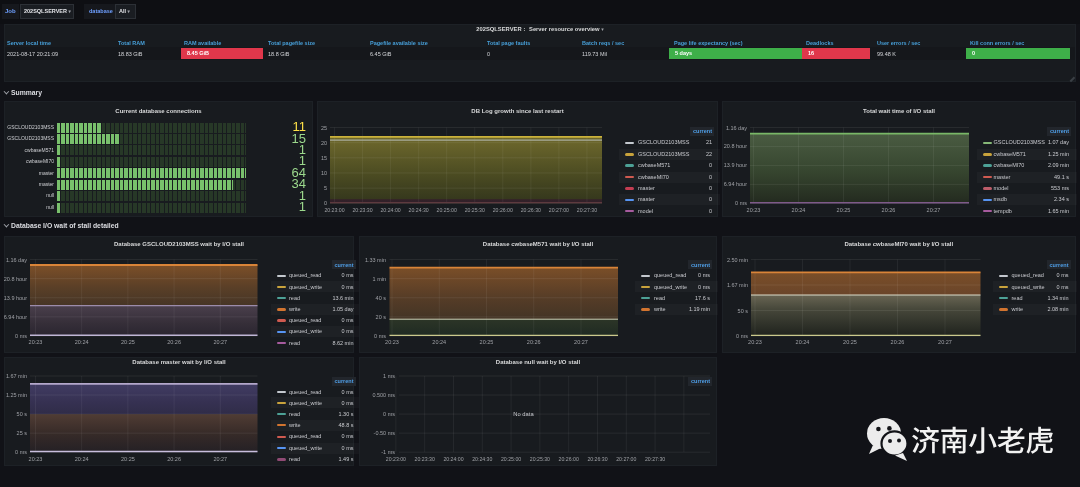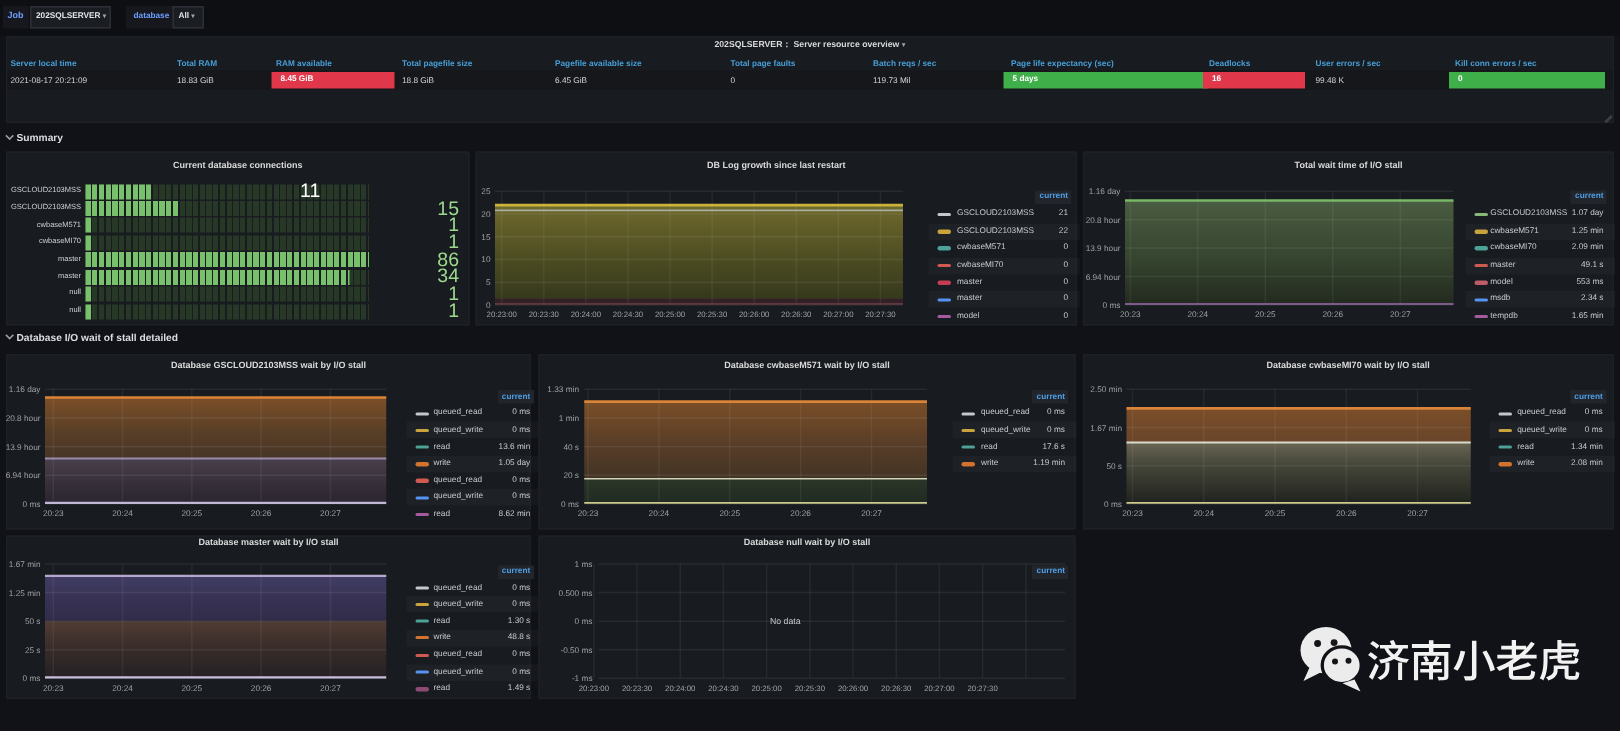--- a/index.html
+++ b/index.html
@@ -52,37 +52,37 @@
 <div class="th" style="left:970px;top:40px">Kill conn errors / sec</div>
 <div class="cell" style="left:966px;top:48px;width:104px;height:10.5px;background:#3eaf49">0</div>
 <div class="abs" style="left:1068px;top:75px;width:6px;height:6px;border-right:2px solid #3a3f45;border-bottom:0;transform:rotate(45deg)"></div>
 <div class="hdr" style="left:3px;top:89px"><span class="ch"></span>Summary</div>
 <div class="hdr" style="left:3px;top:221.5px"><span class="ch"></span>Database I/O wait of stall detailed</div>
 <div class="panel" style="left:4px;top:100.5px;width:309px;height:116px"></div>
 <div class="ptitle" style="left:4px;top:107.5px;width:309px">Current database connections</div>
 <div class="abs" style="left:0;top:123.8px;width:54px;text-align:right;font-size:5px;color:#cfd0d4">GSCLOUD2103MSS</div>
 <div class="abs" style="left:57px;top:122.6px;width:188.5px;height:10px;background:repeating-linear-gradient(90deg,#273827 0px,#273827 3.5px,#181b1f 3.5px,#181b1f 4.48px)"></div>
 <div class="abs" style="left:57px;top:122.6px;width:45.1px;height:10px;background:repeating-linear-gradient(90deg,#79c06c 0px,#79c06c 3.5px,#181b1f 3.5px,#181b1f 4.48px)"></div>
-<div class="abs" style="left:200px;top:122.1px;width:106px;font-size:13px;line-height:10px;color:#ffffff">11</div>
+<div class="abs" style="left:200px;top:122.1px;width:106px;text-align:right;font-size:13px;line-height:10px;color:#fde047">11</div>
 <div class="abs" style="left:0;top:135.2px;width:54px;text-align:right;font-size:5px;color:#cfd0d4">GSCLOUD2103MSS</div>
 <div class="abs" style="left:57px;top:134.0px;width:188.5px;height:10px;background:repeating-linear-gradient(90deg,#273827 0px,#273827 3.5px,#181b1f 3.5px,#181b1f 4.48px)"></div>
 <div class="abs" style="left:57px;top:134.0px;width:61.5px;height:10px;background:repeating-linear-gradient(90deg,#79c06c 0px,#79c06c 3.5px,#181b1f 3.5px,#181b1f 4.48px)"></div>
 <div class="abs" style="left:200px;top:133.5px;width:106px;text-align:right;font-size:13px;line-height:10px;color:#9bd88c">15</div>
 <div class="abs" style="left:0;top:146.6px;width:54px;text-align:right;font-size:5px;color:#cfd0d4">cwbaseM571</div>
 <div class="abs" style="left:57px;top:145.4px;width:188.5px;height:10px;background:repeating-linear-gradient(90deg,#273827 0px,#273827 3.5px,#181b1f 3.5px,#181b1f 4.48px)"></div>
 <div class="abs" style="left:57px;top:145.4px;width:4.1px;height:10px;background:repeating-linear-gradient(90deg,#79c06c 0px,#79c06c 3.5px,#181b1f 3.5px,#181b1f 4.48px)"></div>
 <div class="abs" style="left:200px;top:144.9px;width:106px;text-align:right;font-size:13px;line-height:10px;color:#9bd88c">1</div>
 <div class="abs" style="left:0;top:158.1px;width:54px;text-align:right;font-size:5px;color:#cfd0d4">cwbaseMI70</div>
 <div class="abs" style="left:57px;top:156.9px;width:188.5px;height:10px;background:repeating-linear-gradient(90deg,#273827 0px,#273827 3.5px,#181b1f 3.5px,#181b1f 4.48px)"></div>
 <div class="abs" style="left:57px;top:156.9px;width:4.1px;height:10px;background:repeating-linear-gradient(90deg,#79c06c 0px,#79c06c 3.5px,#181b1f 3.5px,#181b1f 4.48px)"></div>
 <div class="abs" style="left:200px;top:156.4px;width:106px;text-align:right;font-size:13px;line-height:10px;color:#9bd88c">1</div>
 <div class="abs" style="left:0;top:169.5px;width:54px;text-align:right;font-size:5px;color:#cfd0d4">master</div>
 <div class="abs" style="left:57px;top:168.3px;width:188.5px;height:10px;background:repeating-linear-gradient(90deg,#273827 0px,#273827 3.5px,#181b1f 3.5px,#181b1f 4.48px)"></div>
 <div class="abs" style="left:57px;top:168.3px;width:188.5px;height:10px;background:repeating-linear-gradient(90deg,#79c06c 0px,#79c06c 3.5px,#181b1f 3.5px,#181b1f 4.48px)"></div>
-<div class="abs" style="left:200px;top:167.8px;width:106px;text-align:right;font-size:13px;line-height:10px;color:#9bd88c">86</div>
+<div class="abs" style="left:200px;top:167.8px;width:106px;text-align:right;font-size:13px;line-height:10px;color:#9bd88c">64</div>
 <div class="abs" style="left:0;top:180.9px;width:54px;text-align:right;font-size:5px;color:#cfd0d4">master</div>
 <div class="abs" style="left:57px;top:179.7px;width:188.5px;height:10px;background:repeating-linear-gradient(90deg,#273827 0px,#273827 3.5px,#181b1f 3.5px,#181b1f 4.48px)"></div>
 <div class="abs" style="left:57px;top:179.7px;width:176.2px;height:10px;background:repeating-linear-gradient(90deg,#79c06c 0px,#79c06c 3.5px,#181b1f 3.5px,#181b1f 4.48px)"></div>
 <div class="abs" style="left:200px;top:179.2px;width:106px;text-align:right;font-size:13px;line-height:10px;color:#9bd88c">34</div>
 <div class="abs" style="left:0;top:192.3px;width:54px;text-align:right;font-size:5px;color:#cfd0d4">null</div>
 <div class="abs" style="left:57px;top:191.1px;width:188.5px;height:10px;background:repeating-linear-gradient(90deg,#273827 0px,#273827 3.5px,#181b1f 3.5px,#181b1f 4.48px)"></div>
 <div class="abs" style="left:57px;top:191.1px;width:4.1px;height:10px;background:repeating-linear-gradient(90deg,#79c06c 0px,#79c06c 3.5px,#181b1f 3.5px,#181b1f 4.48px)"></div>
 <div class="abs" style="left:200px;top:190.6px;width:106px;text-align:right;font-size:13px;line-height:10px;color:#9bd88c">1</div>
 <div class="abs" style="left:0;top:203.7px;width:54px;text-align:right;font-size:5px;color:#cfd0d4">null</div>
 <div class="abs" style="left:57px;top:202.5px;width:188.5px;height:10px;background:repeating-linear-gradient(90deg,#273827 0px,#273827 3.5px,#181b1f 3.5px,#181b1f 4.48px)"></div>

